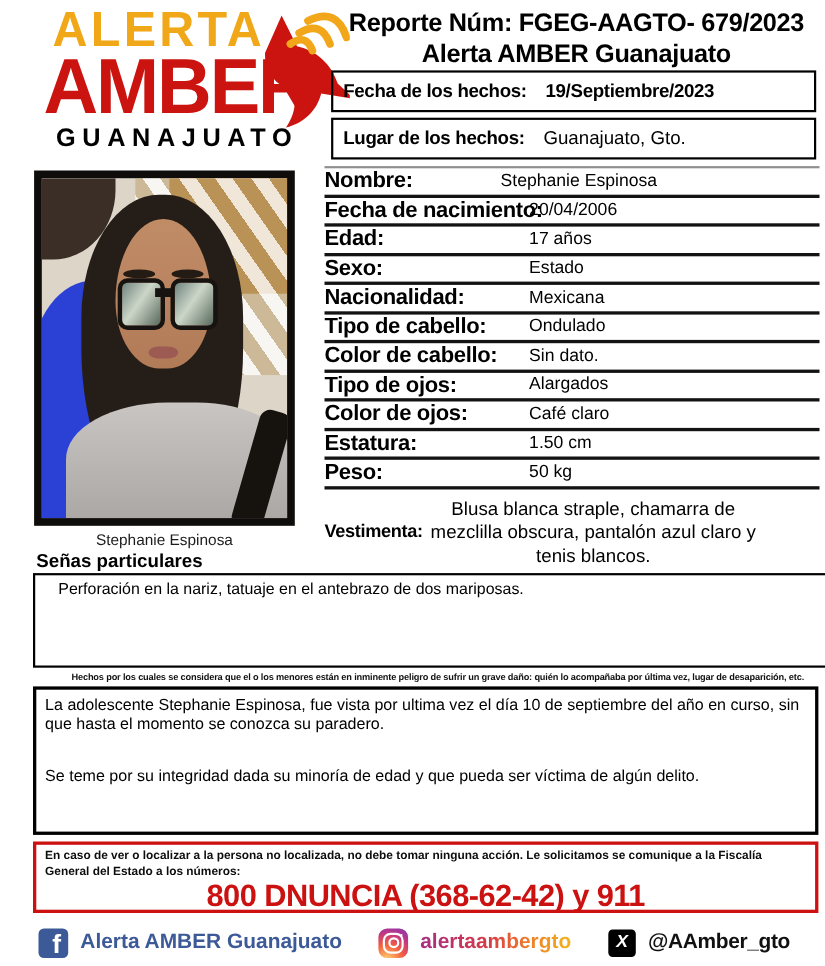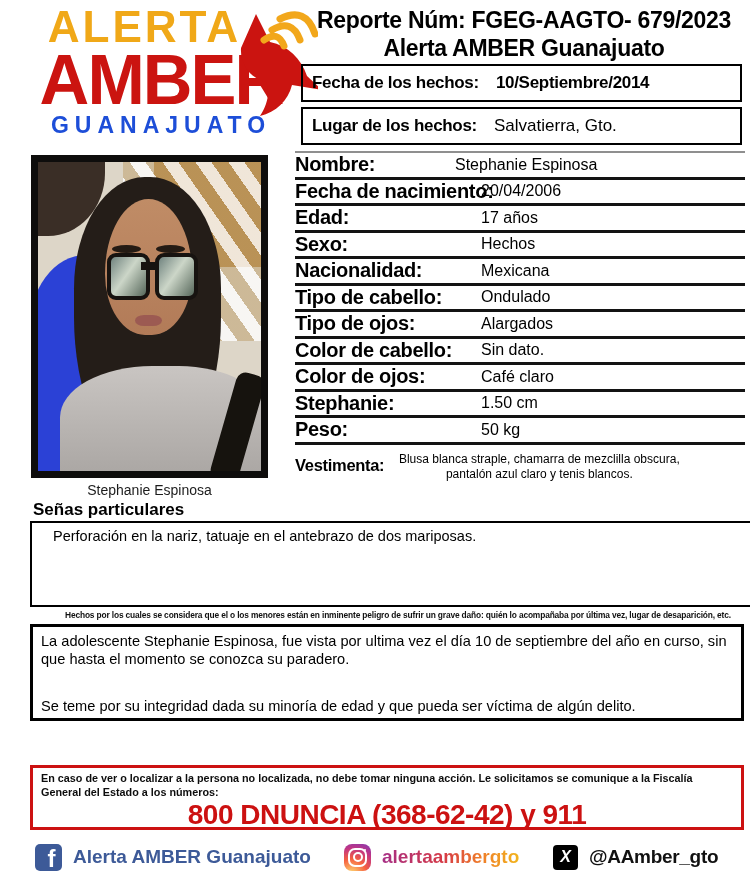--- a/index.html
+++ b/index.html
@@ -6,21 +6,21 @@
   .poster{
     position:relative;width:750px;height:878px;background:#ffffff;
     font-family:"Liberation Sans",sans-serif;color:#000;overflow:hidden;border-radius:31px;
   }
   
   .logo{position:absolute;left:20px;top:4px;width:282px;height:140px;text-align:center;}
   .logo-alerta{display:block;font-size:45px;font-weight:800;color:#F0A818;
     letter-spacing:3px;line-height:1.0;transform:scaleX(.98);transform-origin:center;padding-right:34px;}
   .logo-amber{display:block;font-size:71px;font-weight:800;color:#CB1410;
     letter-spacing:-2px;line-height:.88;transform:scaleX(.97);transform-origin:center;}
-  .logo-state{display:block;font-size:23px;font-weight:800;color:#1d4ed8;
+  .logo-state{display:block;font-size:23px;font-weight:800;color:#000000;
     letter-spacing:6px;margin-top:3px;line-height:1;}
   .megaphone{position:absolute;right:-16px;top:2px;width:100px;height:125px;}
   
   .title{position:absolute;left:300px;top:7px;width:448px;text-align:center;
     font-size:23px;font-weight:700;line-height:1.2;letter-spacing:-0.3px;}
   .info-box{position:absolute;left:301px;width:441px;height:38px;border:2px solid #000;
     display:flex;align-items:center;padding-left:9px;box-sizing:border-box;gap:17px;}
   .info-box.date{top:64px;}
   .info-box.place{top:107px;}
   .info-lbl{font-size:17px;font-weight:700;letter-spacing:-0.3px;white-space:nowrap;}
@@ -57,28 +57,28 @@
     font-size:14px;color:#1c1c1c;}
   
   .ftable{position:absolute;left:295px;top:151px;width:450px;border-top:2px solid #8f8f8f;}
   .frow{position:relative;height:23.5px;border-bottom:3px solid #131313;
     display:flex;align-items:center;}
   .frow .lbl{font-size:20px;font-weight:700;letter-spacing:-0.3px;white-space:nowrap;}
   .frow .val{position:absolute;left:186px;font-size:16px;font-weight:400;white-space:nowrap;}
   .frow.r0 .val{left:160px;}
   .vest{display:flex;align-items:center;padding-top:5px;}
   .vest .lbl{font-size:16.5px;font-weight:700;letter-spacing:-0.3px;white-space:nowrap;}
-  .vest .val{font-size:12px;width:296px;margin-left:7px;text-align:center;line-height:1.28;margin-top:2px;}
+  .vest .val{font-size:17px;width:296px;margin-left:7px;text-align:center;line-height:1.28;margin-top:2px;}
   
   .senas-h{position:absolute;left:33px;top:500px;font-size:17px;font-weight:700;}
   .senas-box{position:absolute;left:30px;top:521px;width:727px;height:86px;
     border:2.5px solid #000;box-sizing:border-box;padding:5px 21px;font-size:14.5px;}
   .note{position:absolute;left:33px;top:610px;width:716px;font-size:8.4px;font-weight:700;
     letter-spacing:-0.15px;white-space:nowrap;color:#111;padding-left:32px;}
-  .desc-box{position:absolute;left:30px;top:624px;width:714px;height:97px;
+  .desc-box{position:absolute;left:30px;top:624px;width:714px;height:135px;
     border:3px solid #000;box-sizing:border-box;padding:5px 8px;font-size:14.6px;line-height:1.25;}
   .desc-box p{margin:0;}
   .desc-box p + p{margin-top:29px;}
   .alert-box{position:absolute;left:30px;top:765px;width:714px;height:65px;
     border:3px solid #cc1111;box-sizing:border-box;padding:3px 8px 0;}
   .alert-instructions{font-size:10.8px;font-weight:700;line-height:1.32;color:#0d0d0d;}
   .alert-phone{text-align:center;color:#CC1111;font-size:28px;font-weight:800;
     letter-spacing:-0.5px;margin-top:0;line-height:1.05;}
   
   .soc{position:absolute;display:flex;align-items:center;gap:11px;height:30px;top:842px;cursor:pointer;}
@@ -118,25 +118,25 @@
     </svg>
   </div>
 
   <div class="title">
     <div>Reporte Núm: FGEG-AAGTO- 679/2023</div>
     <div>Alerta AMBER Guanajuato</div>
   </div>
 
   <div class="info-box date">
     <span class="info-lbl">Fecha de los hechos:</span>
-    <span class="info-val-bold">10/Septiembre/2014</span>
+    <span class="info-val-bold">19/Septiembre/2023</span>
   </div>
   <div class="info-box place">
     <span class="info-lbl">Lugar de los hechos:</span>
-    <span class="info-val">Salvatierra, Gto.</span>
+    <span class="info-val">Guanajuato, Gto.</span>
   </div>
 
   <div class="photo-frame">
     <div class="photo">
       <div class="ph-foliage"></div>
       <div class="ph-stripes"></div>
       <div class="ph-stranger"></div>
       <div class="ph-blue"></div>
       <div class="ph-hair"></div>
       <div class="ph-hoodie"></div>
@@ -160,44 +160,44 @@
     <div class="frow">
       <span class="lbl">Fecha de nacimiento:</span>
       <span class="val">20/04/2006</span>
     </div>
     <div class="frow">
       <span class="lbl">Edad:</span>
       <span class="val">17 años</span>
     </div>
     <div class="frow">
       <span class="lbl">Sexo:</span>
-      <span class="val">Hechos</span>
+      <span class="val">Estado</span>
     </div>
     <div class="frow">
       <span class="lbl">Nacionalidad:</span>
       <span class="val">Mexicana</span>
     </div>
     <div class="frow">
       <span class="lbl">Tipo de cabello:</span>
       <span class="val">Ondulado</span>
     </div>
     <div class="frow">
+      <span class="lbl">Color de cabello:</span>
+      <span class="val">Sin dato.</span>
+    </div>
+    <div class="frow">
       <span class="lbl">Tipo de ojos:</span>
       <span class="val">Alargados</span>
     </div>
     <div class="frow">
-      <span class="lbl">Color de cabello:</span>
-      <span class="val">Sin dato.</span>
-    </div>
-    <div class="frow">
       <span class="lbl">Color de ojos:</span>
       <span class="val">Café claro</span>
     </div>
     <div class="frow">
-      <span class="lbl">Stephanie:</span>
+      <span class="lbl">Estatura:</span>
       <span class="val">1.50 cm</span>
     </div>
     <div class="frow">
       <span class="lbl">Peso:</span>
       <span class="val">50 kg</span>
     </div>
     <div class="vest">
       <span class="lbl">Vestimenta:</span>
       <span class="val">Blusa blanca straple, chamarra de mezclilla obscura, pantalón azul claro y tenis blancos.</span>
     </div>

